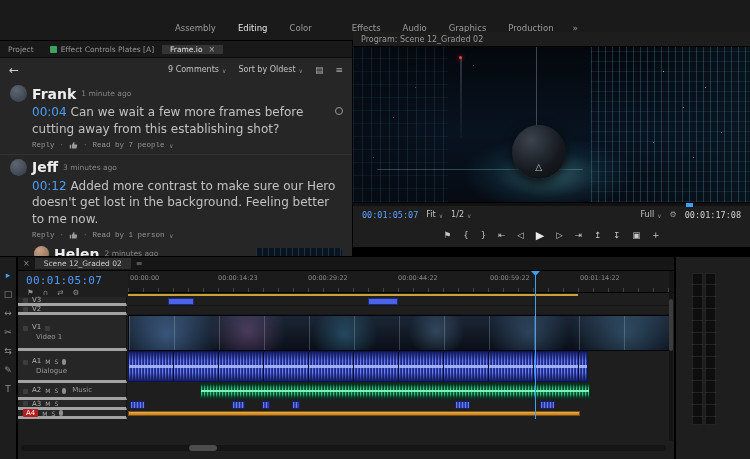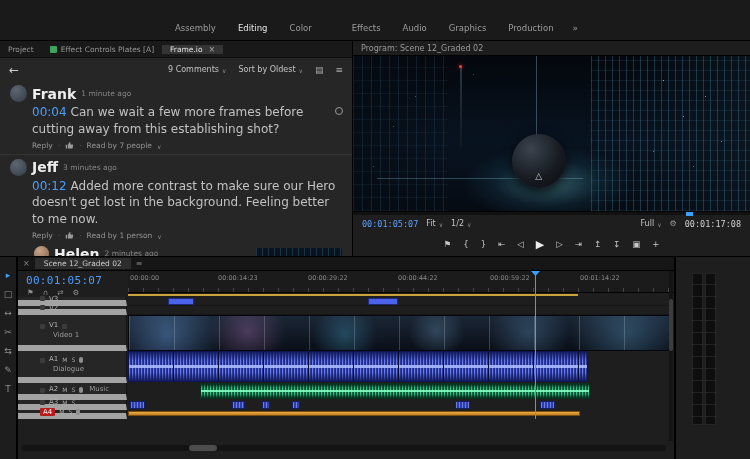--- a/index.html
+++ b/index.html
@@ -29,36 +29,36 @@
   #banner{margin:1px 6px 3px;height:15px;background:#1473e6;border-radius:2px;color:#fff;display:flex;align-items:center;justify-content:center;font-size:8px;}
   .comment{position:relative;padding:4px 10px 4px;border-bottom:1px solid #333;}
   .comment.nopad-b{border-bottom:none;padding-bottom:2px;}
   .c-head{display:flex;align-items:center;gap:5px;}
   .avatar{width:17px;height:17px;border-radius:50%;background:radial-gradient(circle at 35% 30%,#5c6672,#333a44);flex:none;}
   .avatar.small{width:15px;height:15px;background:radial-gradient(circle at 35% 30%,#c9a287,#82664e);}
   .c-name{font-size:14px;color:#ededed;font-weight:bold;}
   .c-time{font-size:7.5px;color:#868686;}
   .c-body{margin:2px 0 3px 22px;font-size:12px;color:#c2c2c2;line-height:1.4;}
   .tc{color:#4b9fff;margin-right:4px;}
-  .c-meta{margin-left:22px;display:flex;align-items:center;gap:5px;font-size:7.5px;color:#959595;}
+  .c-meta{margin-left:22px;display:flex;align-items:center;gap:5px;font-size:7.5px;color:#959595;font-family:Liberation Mono, monospace;}
   .dot{color:#6a6a6a;}
   .thumb-icon{display:flex;align-items:center;}
   .unread{position:absolute;right:9px;top:26px;width:8px;height:8px;border:1px solid #9a9a9a;border-radius:50%;}
   .reply-block{margin-left:24px;}
   .helen-row{display:flex;gap:8px;align-items:flex-start;}
   .helen-main{flex:1;min-width:0;}
   .mini-thumb{width:86px;height:38px;border-radius:2px;position:relative;overflow:hidden;flex:none;margin-top:2px;
     background:
       radial-gradient(ellipse at 45% 95%, rgba(110,215,235,.35), transparent 55%),
       repeating-linear-gradient(90deg, rgba(110,200,235,.18) 0 1px, transparent 1px 6px),
       linear-gradient(180deg,#0a1420,#050a12);}
   .mini-orb{position:absolute;left:38%;top:40%;width:14px;height:14px;border-radius:50%;background:radial-gradient(circle at 35% 30%,#3a424d,#0c0f13);}
 
   
-  #program{position:absolute;left:353px;top:41px;width:397px;height:215px;background:#22c55e;display:flex;flex-direction:column;justify-content:flex-end;}
+  #program{position:absolute;left:353px;top:32px;width:397px;height:215px;background:#22c55e;display:flex;flex-direction:column;justify-content:flex-end;}
   #prog-header{height:15px;display:flex;align-items:center;padding:0 8px;font-size:8px;color:#9a9a9a;background:#1d1d1d;border-bottom:1px solid #000;}
   #prog-video{flex:1;position:relative;overflow:hidden;background:linear-gradient(180deg,#04070d 0%,#081320 55%,#060b13 100%);}
   .v-left-bldg{position:absolute;left:0;top:0;width:24%;height:100%;
     background:repeating-linear-gradient(90deg, rgba(90,170,210,.13) 0 1px, transparent 1px 9px),
                repeating-linear-gradient(0deg, rgba(90,170,210,.07) 0 1px, transparent 1px 13px),
                linear-gradient(90deg, rgba(6,12,20,.9), transparent);}
   .v-right-bldg{position:absolute;right:0;top:0;width:40%;height:100%;
     background:repeating-linear-gradient(90deg, rgba(110,205,240,.22) 0 1px, transparent 1px 7px),
                repeating-linear-gradient(0deg, rgba(110,205,240,.10) 0 1px, transparent 1px 10px),
                linear-gradient(270deg, rgba(10,22,32,.75), transparent 80%);}
@@ -97,22 +97,22 @@
   #tl-tabbar{height:14px;background:#161616;display:flex;align-items:center;gap:5px;padding:0 5px;border-bottom:1px solid #000;}
   .tl-x{color:#8a8a8a;font-size:8px;}
   .tl-tab{background:#2d2d2d;padding:1px 9px;color:#cdcdcd;font-size:7.5px;}
   .tl-menu{color:#8a8a8a;font-size:8px;}
   #tl-tc{position:absolute;left:8px;top:17px;color:#4f9dff;font-size:11px;font-family:"DejaVu Sans Mono","Liberation Mono",monospace;letter-spacing:.3px;}
   #tl-icons{position:absolute;left:9px;top:31px;display:flex;gap:9px;color:#8f8f8f;font-size:7.5px;}
   #ruler{position:absolute;left:110px;top:14px;width:546px;height:22px;border-bottom:1px solid #000;background:#1b1b1b;}
   .rl{position:absolute;top:3px;font-size:6.5px;color:#8a8a8a;white-space:nowrap;}
   .ticks{position:absolute;bottom:0;left:0;right:0;height:4px;background:repeating-linear-gradient(90deg,#454545 0 1px,transparent 1px 15px);}
   #workarea{position:absolute;left:110px;top:37px;width:450px;height:2px;background:#c9a23c;}
-  .th{position:absolute;left:0;width:109px;background:#262626;border-bottom:6px solid #a3a3a3;border-right:1px solid #121212;
-      display:flex;align-items:center;gap:4px;padding:0 22px;font-size:7px;color:#b2b2b2;}
+  .th{position:absolute;left:0;width:109px;background:#262626;border-bottom:3px solid #a3a3a3;border-right:1px solid #121212;
+      display:flex;align-items:center;gap:4px;padding:0 5px;font-size:7px;color:#b2b2b2;}
   .th.col{flex-direction:column;align-items:flex-start;justify-content:center;gap:2px;}
   .th-line{display:flex;align-items:flex-end;gap:4px;width:100%;}
   .th-label{padding-left:13px;color:#9a9a9a;}
   .tgl{width:5px;height:5px;background:#3c3c3c;border-radius:1px;flex:none;}
   .ms{font-size:6px;color:#a8a8a8;}
   .mic{width:4px;height:6px;border-radius:2px;background:#8f8f8f;flex:none;}
   .tname.sel{background:#b91c1c;color:#fff;padding:0 3px;border-radius:1px;}
   .trow-bg{position:absolute;left:110px;width:546px;border-bottom:1px solid #161616;}
   .v3clip{position:absolute;top:41px;height:7px;background:#4b63e8;border:1px solid #1d2a80;}
   #filmstrip{position:absolute;left:110px;top:58px;width:542px;height:36px;border:1px solid #05070c;

